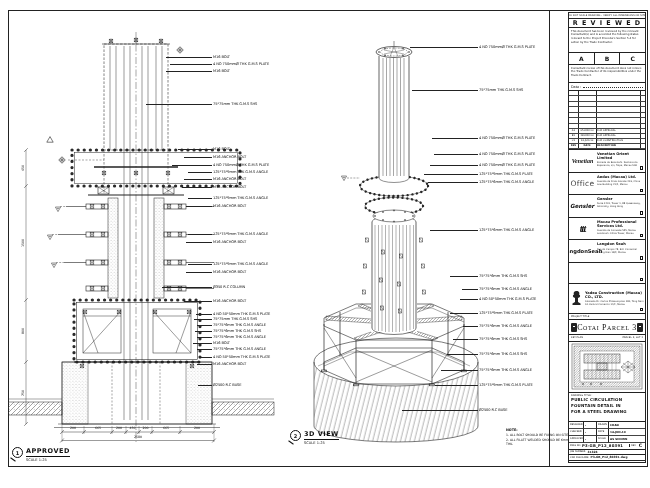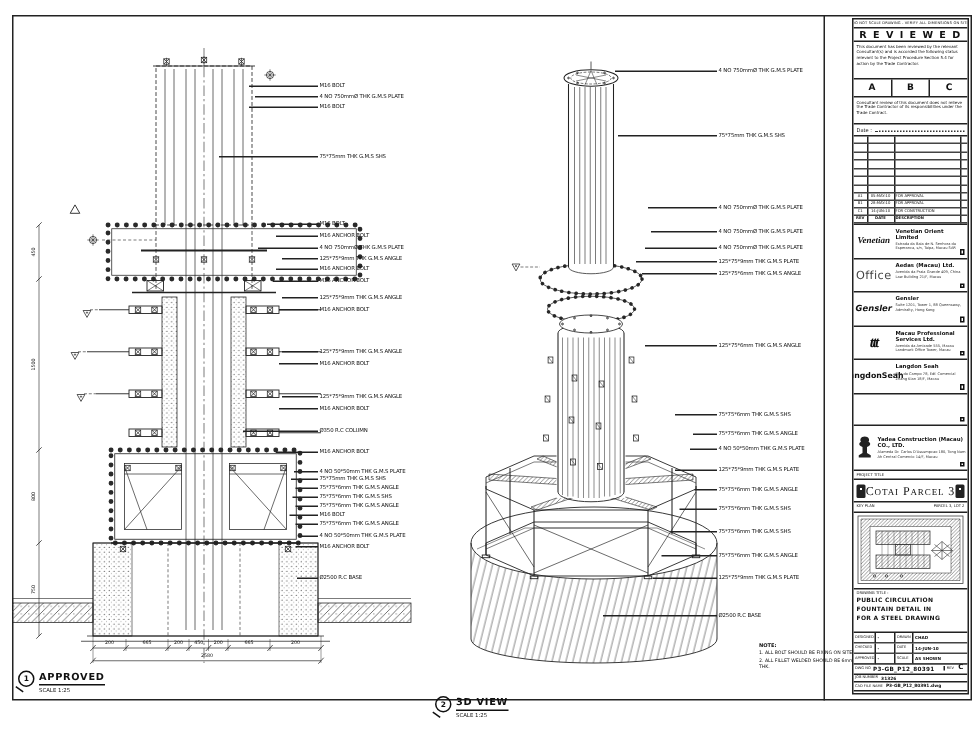--- a/index.html
+++ b/index.html
@@ -546,21 +546,21 @@
 
   <div class="vlab" style="left:12px;top:447px">
     <div class="bub">
         <span>1</span>
       </div>
     <div>
       <div class="vname">APPROVED</div>
       <div class="vscale">SCALE 1:25</div>
     </div>
   </div>
-  <div class="vlab" style="left:290px;top:464px">
+  <div class="vlab" style="left:290px;top:430px">
     <div class="bub">
         <span>2</span>
       </div>
     <div>
       <div class="vname">3D VIEW</div>
       <div class="vscale">SCALE 1:25</div>
     </div>
   </div>
   <div class="note">
     <div class="nt">NOTE:</div>

